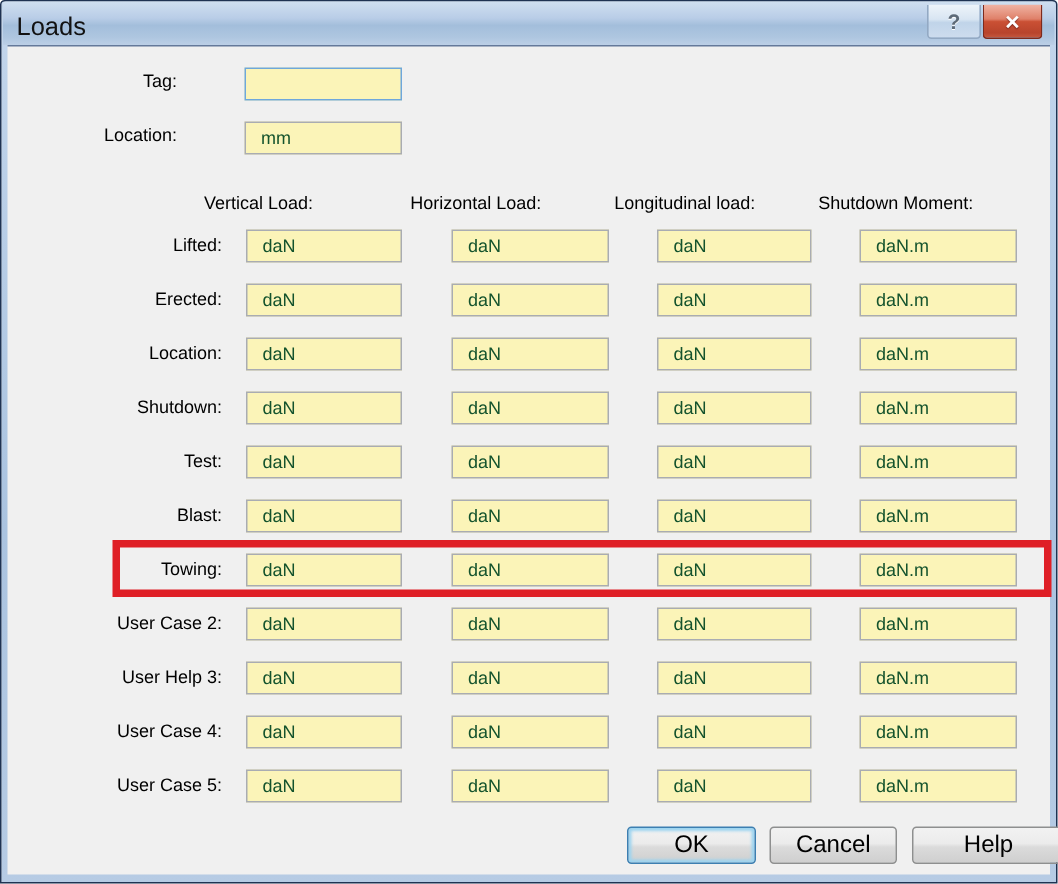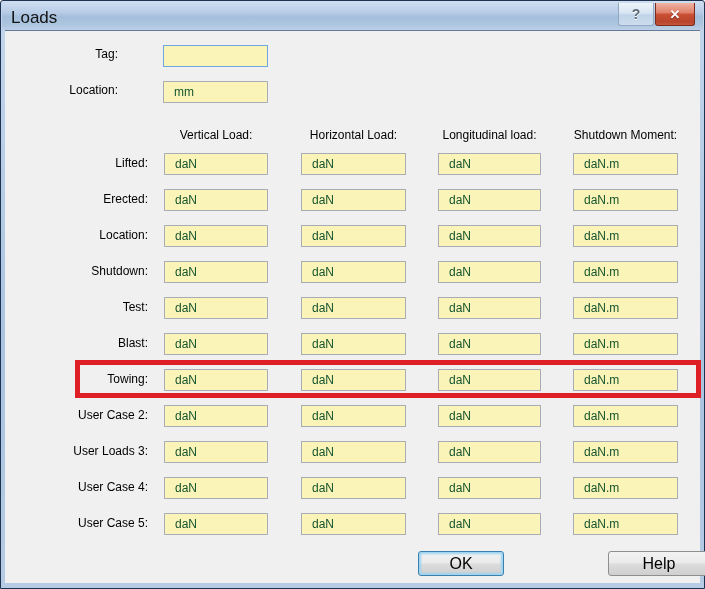--- a/index.html
+++ b/index.html
@@ -50,21 +50,21 @@
   }
 
   
   .abs { position: absolute; }
 
   .field-label, .row-label {
     text-align: right; height: 15px; line-height: 15px; color: #000;
     white-space: nowrap;
   }
   .grid-header {
-    text-align: center; height: 15px; line-height: 15px; color: #000; white-space: nowrap;
+    text-align: left; height: 15px; line-height: 15px; color: #000; white-space: nowrap;
   }
 
   input.yellow-input {
     background: #fbf4b8;
     border: 1px solid #a9acb2;
     height: 22px; font-family: "Liberation Sans", sans-serif;
     font-size: 12px; color: #14532d; padding-left: 10px; outline: none;
   }
   input.yellow-input.focused { border: 1px solid #6ea7dc; }
 
@@ -149,35 +149,36 @@
       <div class="abs row-label" style="left: 27px; top: 371px; width: 120px;">Towing:</div>
       <input class="abs yellow-input" value="daN" style="left: 163px; top: 368px; width: 104px;">
       <input class="abs yellow-input" value="daN" style="left: 300px; top: 368px; width: 105px;">
       <input class="abs yellow-input" value="daN" style="left: 437px; top: 368px; width: 103px;">
       <input class="abs yellow-input" value="daN.m" style="left: 572px; top: 368px; width: 105px;">
       <div class="abs row-label" style="left: 27px; top: 407px; width: 120px;">User Case 2:</div>
       <input class="abs yellow-input" value="daN" style="left: 163px; top: 404px; width: 104px;">
       <input class="abs yellow-input" value="daN" style="left: 300px; top: 404px; width: 105px;">
       <input class="abs yellow-input" value="daN" style="left: 437px; top: 404px; width: 103px;">
       <input class="abs yellow-input" value="daN.m" style="left: 572px; top: 404px; width: 105px;">
-      <div class="abs row-label" style="left: 27px; top: 443px; width: 120px;">User Loads 3:</div>
+      <div class="abs row-label" style="left: 27px; top: 443px; width: 120px;">User Help 3:</div>
       <input class="abs yellow-input" value="daN" style="left: 163px; top: 440px; width: 104px;">
       <input class="abs yellow-input" value="daN" style="left: 300px; top: 440px; width: 105px;">
       <input class="abs yellow-input" value="daN" style="left: 437px; top: 440px; width: 103px;">
       <input class="abs yellow-input" value="daN.m" style="left: 572px; top: 440px; width: 105px;">
       <div class="abs row-label" style="left: 27px; top: 479px; width: 120px;">User Case 4:</div>
       <input class="abs yellow-input" value="daN" style="left: 163px; top: 476px; width: 104px;">
       <input class="abs yellow-input" value="daN" style="left: 300px; top: 476px; width: 105px;">
       <input class="abs yellow-input" value="daN" style="left: 437px; top: 476px; width: 103px;">
       <input class="abs yellow-input" value="daN.m" style="left: 572px; top: 476px; width: 105px;">
       <div class="abs row-label" style="left: 27px; top: 515px; width: 120px;">User Case 5:</div>
       <input class="abs yellow-input" value="daN" style="left: 163px; top: 512px; width: 104px;">
       <input class="abs yellow-input" value="daN" style="left: 300px; top: 512px; width: 105px;">
       <input class="abs yellow-input" value="daN" style="left: 437px; top: 512px; width: 103px;">
       <input class="abs yellow-input" value="daN.m" style="left: 572px; top: 512px; width: 105px;">
     </div>
 
   <div id="row-highlight" class="abs row-highlight" style="left: 74px; top: 359px; width: 626px; height: 38px; border-color: rgb(223, 31, 38);"></div>
 
   <button class="dlg-btn default" style="left:417px; top:550px; width:86px;">OK</button>
+  <button class="dlg-btn" style="left:512px; top:550px; width:85px;">Cancel</button>
   <button class="dlg-btn" style="left:607px; top:550px; width:102px;">Help</button>
 
 </div>
 
 </body></html>

